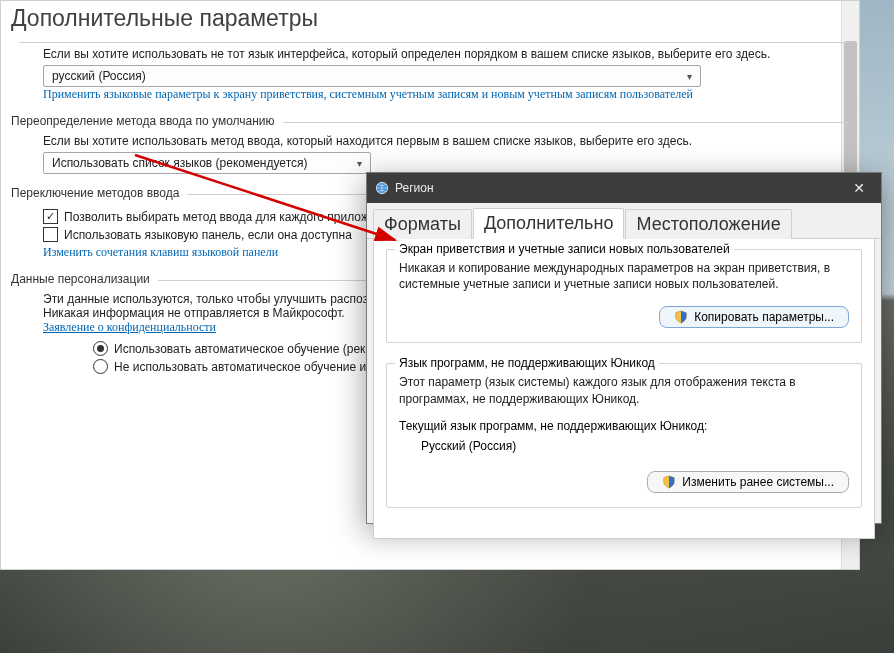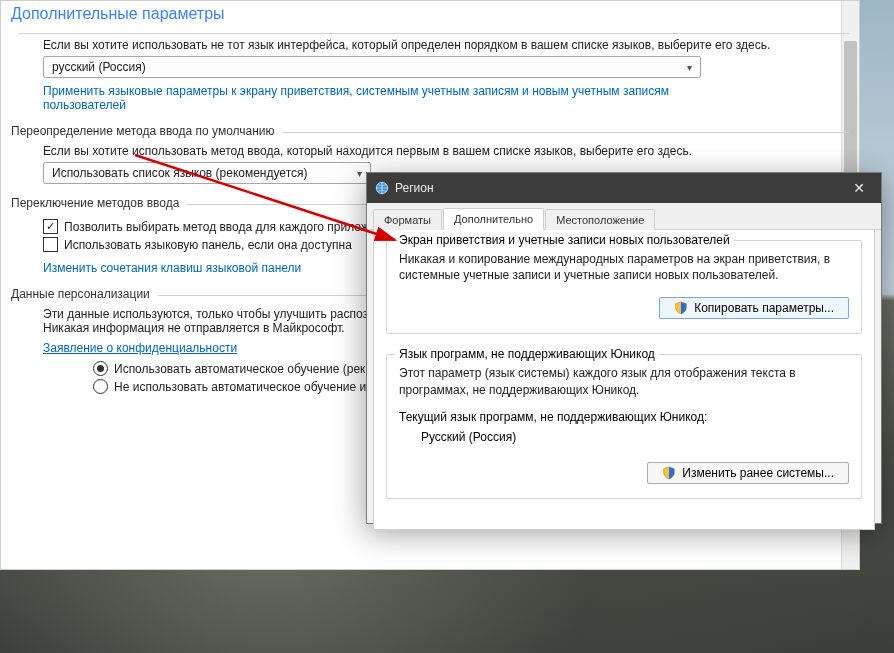--- a/index.html
+++ b/index.html
@@ -34,23 +34,23 @@
     left: 0;
     top: 0;
     width: 860px;
     height: 570px;
     background: #ffffff;
     border: 1px solid #cfcfcf;
     box-sizing: border-box;
     overflow: hidden;
   }
   .main-heading {
-    font-size: 16px;
+    font-size: 23px;
     font-weight: 400;
-    color: #3b82f6;
+    color: #404040;
     padding: 4px 10px 6px 10px;
   }
   .group {
     margin: 4px 0 10px 10px;
     position: relative;
   }
   .group-title {
     color: #333;
     margin-bottom: 2px;
   }
@@ -81,23 +81,23 @@
     max-width: 640px;
     cursor: pointer;
   }
   .select .chev {
     font-size: 10px;
     color: #555;
   }
   .link {
     color: #0066b3;
     cursor: pointer;
-    margin-top: 6px;
     display: inline-block;
     max-width: 660px;
+    font-family: Liberation Serif, serif;
   }
   .link.underline {
     text-decoration: underline;
   }
   .chk, .rad {
     display: flex;
     align-items: center;
     gap: 6px;
     margin: 3px 0;
     cursor: pointer;
@@ -184,21 +184,21 @@
     padding: 4px 6px 0 6px;
     background: #f0f0f0;
     border-bottom: 1px solid #cfcfcf;
     gap: 1px;
   }
   .tab {
     padding: 4px 10px;
     border: 1px solid #cfcfcf;
     border-bottom: none;
     background: #f0f0f0;
-    font-size: 11px;
+    font-size: 18px;
     color: #333;
     border-radius: 2px 2px 0 0;
     cursor: pointer;
     position: relative;
     top: 1px;
   }
   .tab.active {
     background: #ffffff;
     border-bottom: 1px solid #ffffff;
     top: 1px;
@@ -232,21 +232,21 @@
     color: #222;
     line-height: 1.35;
   }
   .dlg-btn {
     display: inline-flex;
     align-items: center;
     gap: 6px;
     border: 1px solid #7ea7d8;
     background: #eef5fb;
     padding: 3px 14px;
-    border-radius: 2px;
+    border-radius: 8px;
     cursor: pointer;
     margin-top: 14px;
     float: right;
   }
   .dlg-btn.plain {
     border-color: #adadad;
     background: #f7f7f7;
   }
   .shield {
     width: 14px;

